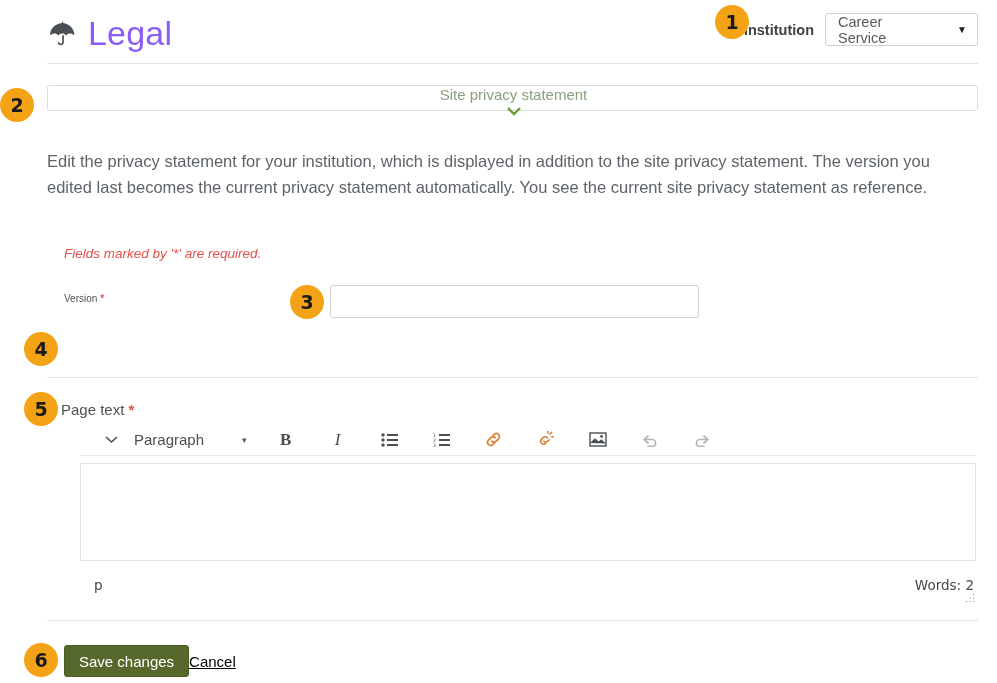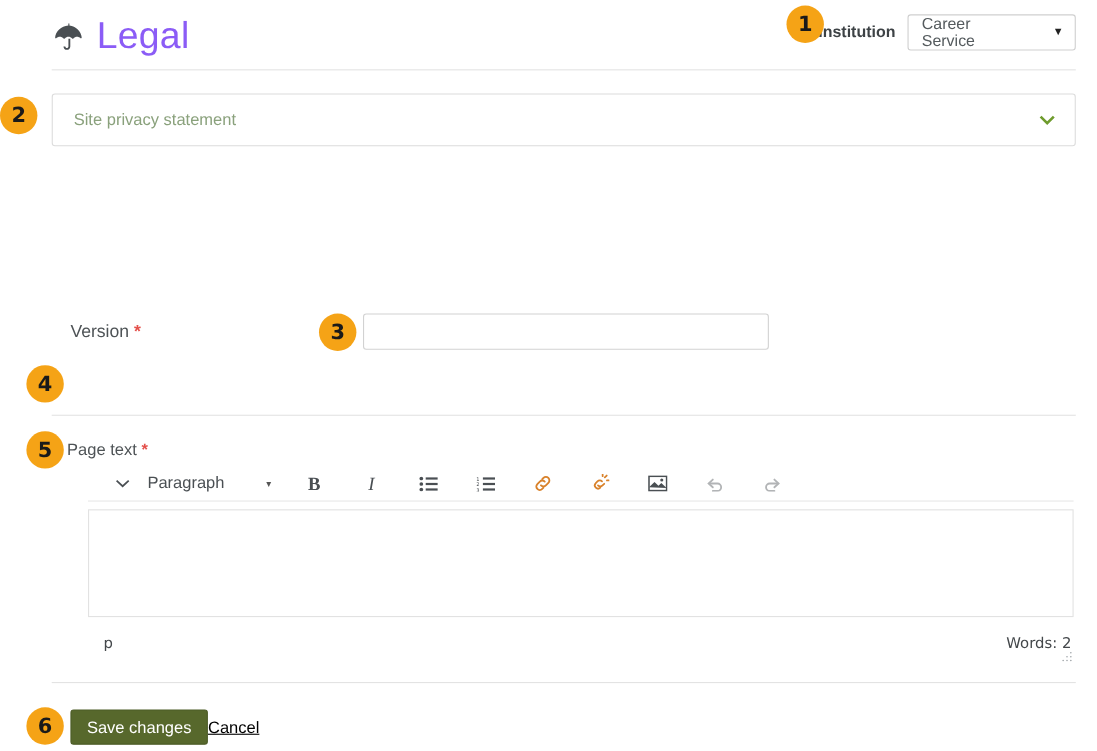--- a/index.html
+++ b/index.html
@@ -55,44 +55,45 @@
   }
   .caret-glyph { font-size: 10px; color: #222; }
 
   .header-rule {
     position: absolute; left: 47px; right: 19px; top: 63px;
     border-top: 1px solid #e3e3e3;
   }
 
   
   .accordion {
-    position: absolute; left: 47px; top: 85px; right: 19px; height: 48px;
+    position: absolute; left: 47px; top: 85px; right: 19px; height: 26px;
     border: 1px solid #dcdcdc; border-radius: 3px; background: #fff;
     display: flex; align-items: center; justify-content: space-between;
     padding: 0 17px 0 19px;
+    flex-direction: column;
   }
   .accordion-title { font-size: 15px; color: #8aa17c; }
   .accordion-chevron { color: #6f9c2e; font-size: 15px; line-height: 1; }
 
   
   .intro {
     position: absolute; left: 47px; top: 148px; width: 928px;
     font-size: 16.5px; line-height: 26px; color: #5d6368;
   }
 
   
   .required-note {
     position: absolute; left: 64px; top: 246px;
     font-size: 13.5px; font-style: italic; color: #e4504b;
   }
 
   
   .version-label {
     position: absolute; left: 64px; top: 293px;
-    font-size: 16px; color: #4e5356;
+    font-size: 10px; color: #4e5356;
   }
   .req-star { color: #e4504b; font-weight: bold; }
   .version-input {
     position: absolute; left: 330px; top: 285px;
     width: 369px; height: 33px;
     border: 1px solid #d2d2d2; border-radius: 3px;
     background: #fff; padding: 0 10px;
     font-size: 15px; color: #4e5356;
     font-family: "Liberation Sans", sans-serif;
   }
@@ -216,21 +217,23 @@
       <svg width="16" height="10" viewBox="0 0 16 10" fill="none" stroke="currentColor" stroke-width="2.4">
         <path d="M2 2 L8 8 L14 2"></path>
       </svg>
     </span>
   </div>
 
   <div class="badge" style="left:0px; top:88px;">
     <span>2</span>
   </div>
 
-
+  <div class="intro">Edit the privacy statement for your institution, which is displayed in addition to the site privacy statement. The version you edited last becomes the current privacy statement automatically. You see the current site privacy statement as reference.</div>
+
+  <div class="required-note">Fields marked by '*' are required.</div>
 
   <div class="version-label">
     <span>Version</span>
     <span class="req-star">*</span>
   </div>
   <input class="version-input" type="text" value="" placeholder="" style="">
 
   <div class="badge" style="left:290px; top:285px;">
     <span>3</span>
   </div>

